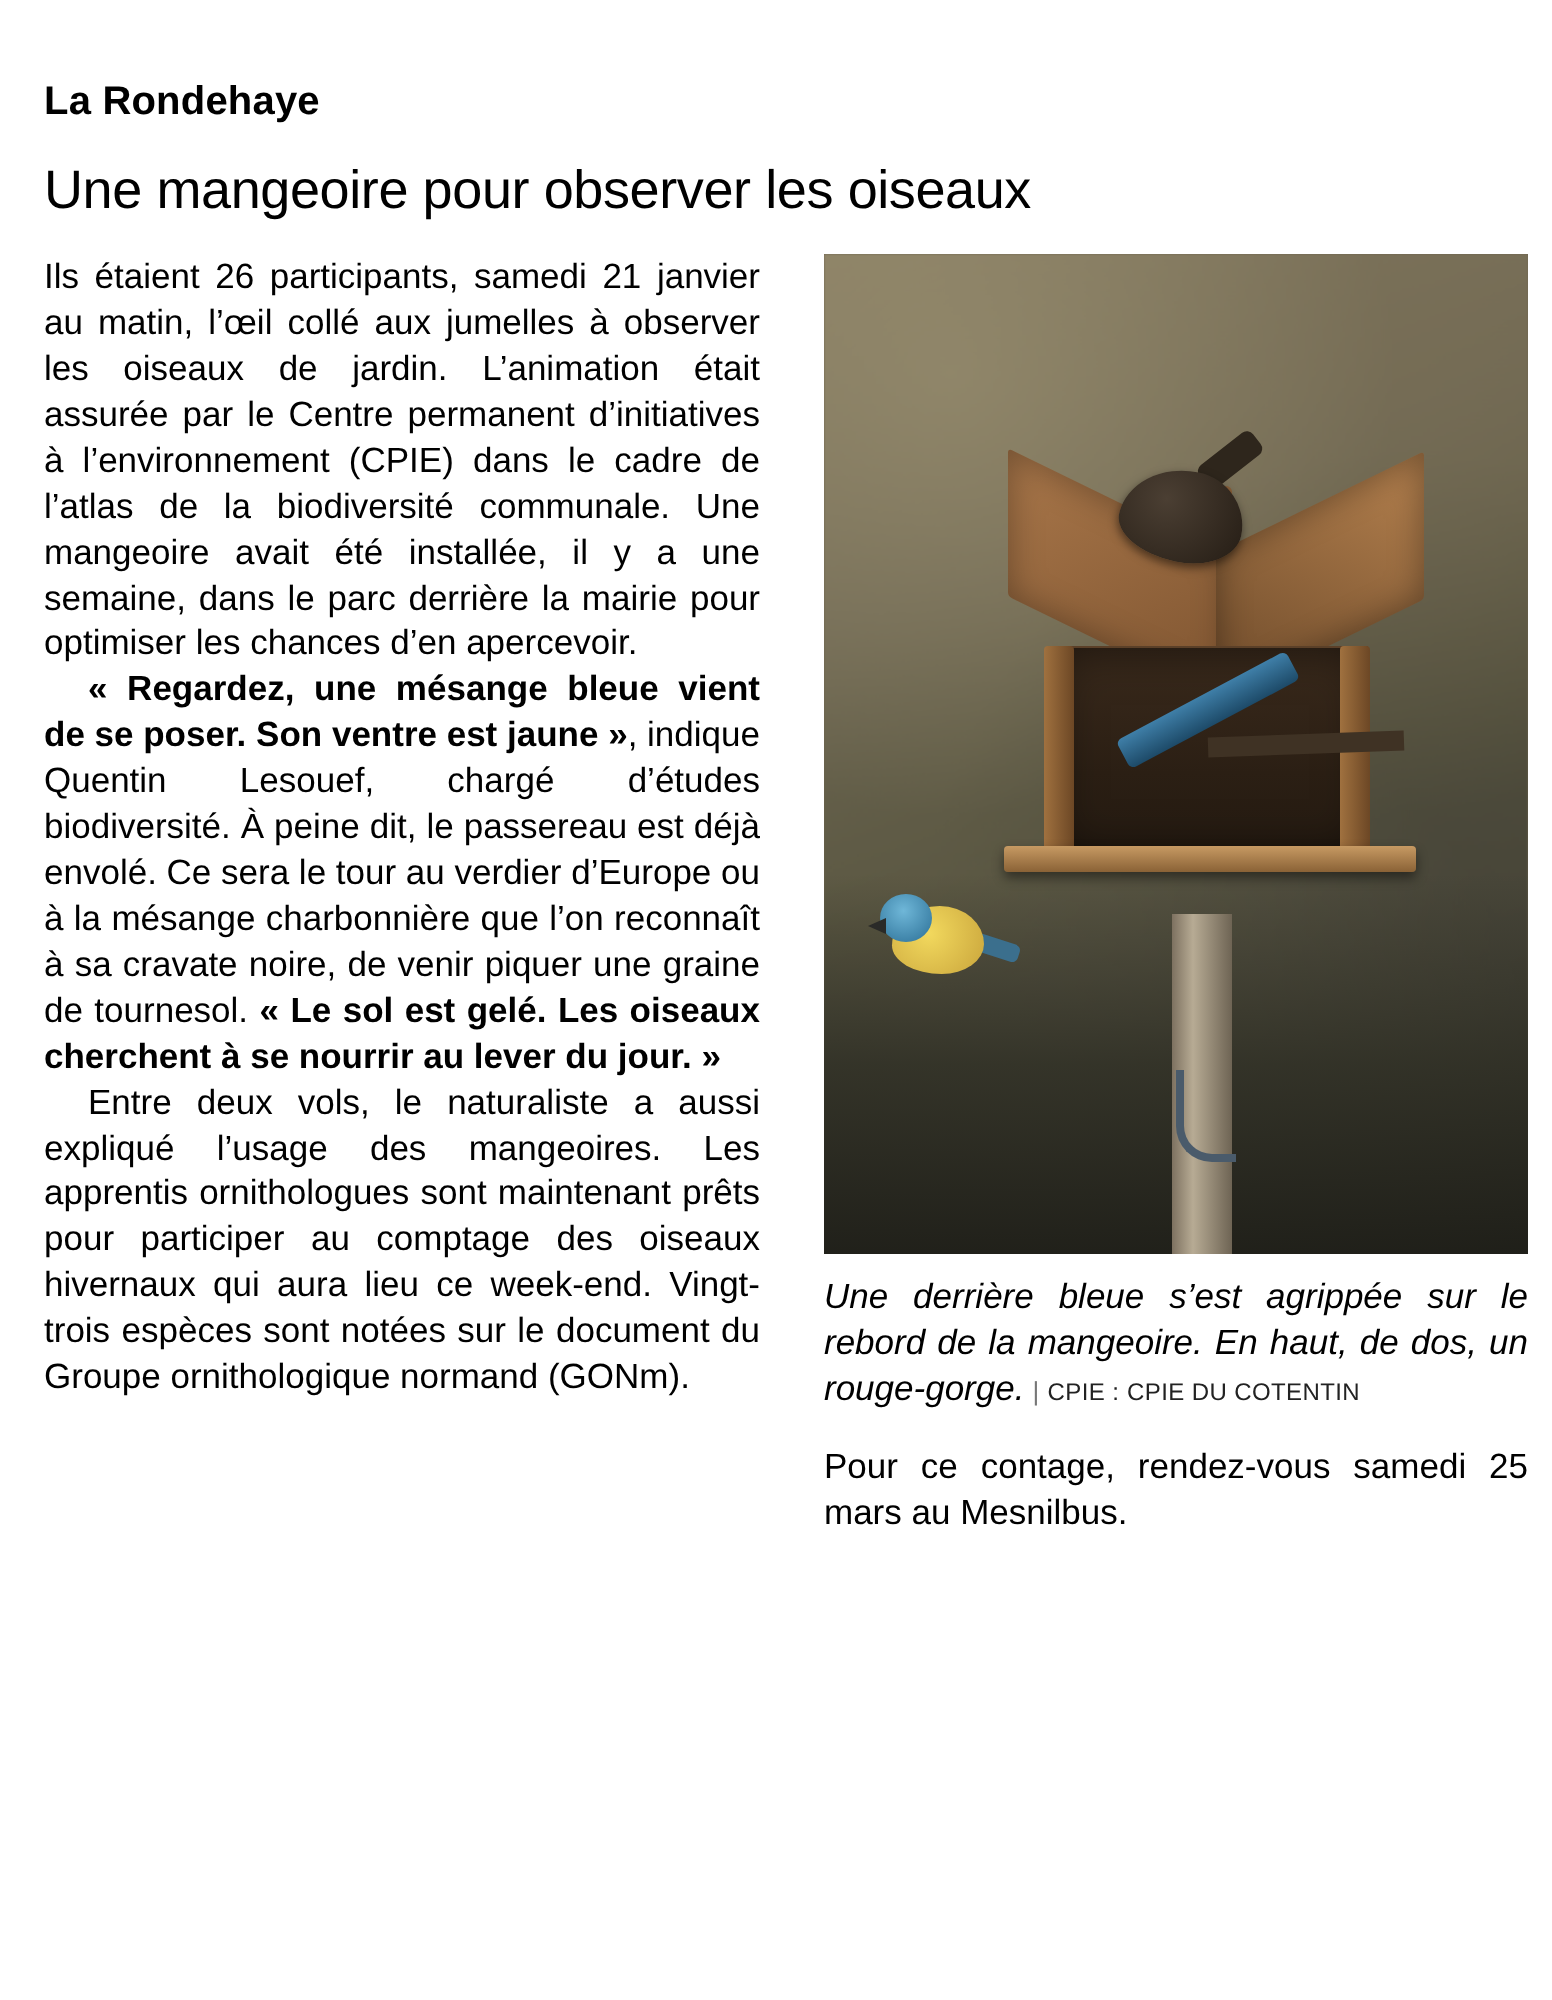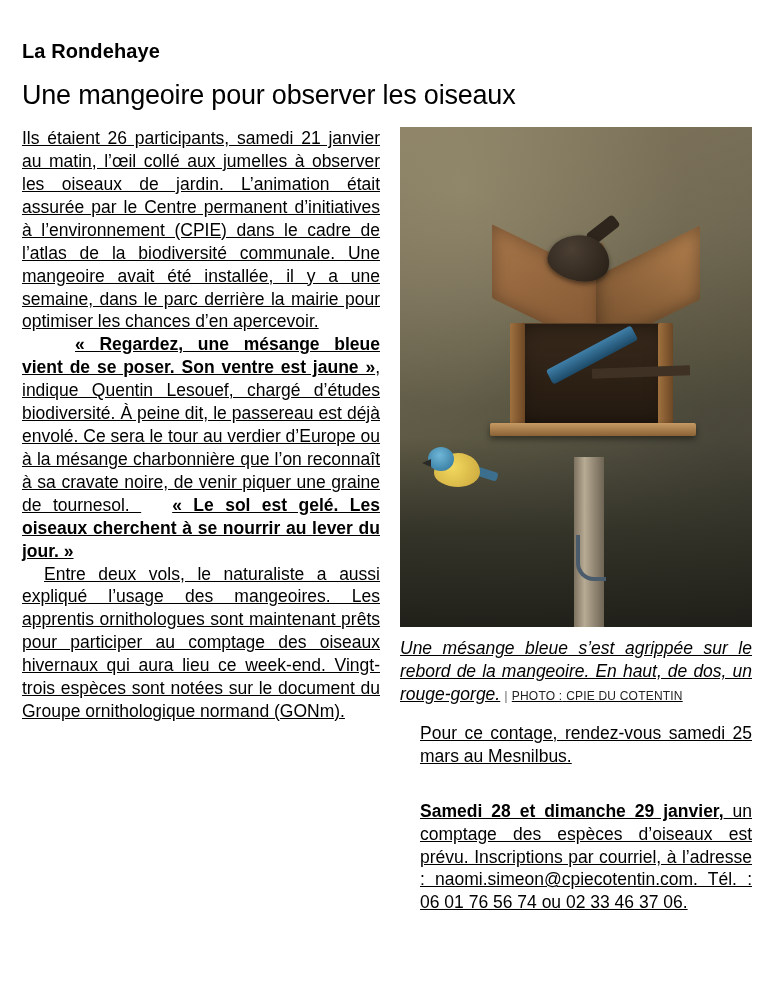--- a/index.html
+++ b/index.html
@@ -30,23 +30,22 @@
   }
   .headline {
     font-size: 27px;
     font-weight: normal;
     line-height: 1.15;
     margin: 0 0 16px 0;
     letter-spacing: -0.2px;
   }
   .columns {
     display: flex;
-    gap: 20px;
+    gap: 32px;
     align-items: flex-start;
-    text-decoration: underline;
   }
   .col-left {
     width: 358px;
     flex: 0 0 358px;
   }
   .col-right {
     width: 352px;
     flex: 0 0 352px;
   }
   p.body {
@@ -55,21 +54,20 @@
     text-align: justify;
     margin: 0 0 0 0;
     text-indent: 22px;
     hyphens: auto;
   }
   p.body.first {
     text-indent: 0;
   }
   .quote-bold {
     font-weight: bold;
-    margin-left: 31px;
   }
   .photo {
     width: 352px;
     height: 500px;
     position: relative;
     overflow: hidden;
     background: #6d6350;
     display: block;
   }
   .photo .bg {
@@ -244,21 +242,20 @@
   }
   .credit .sep {
     color: #777;
     padding: 0 4px;
   }
   .credit .smallcaps {
     font-size: 12px;
   }
   .after-photo p {
     margin-top: 16px;
-    margin-left: 20px;
   }
   .lead-bold {
     font-weight: bold;
   }
   .spacer-16 { height: 16px; }
 </style>
 </head>
 <body>
 
 <div class="page">
@@ -295,23 +292,22 @@
         <div class="bird-top-tail"></div>
         <div class="bird-top"></div>
         <div class="bird-blue">
           <div class="bb-tail"></div>
           <div class="bb-body"></div>
           <div class="bb-head"></div>
           <div class="bb-beak"></div>
         </div>
       </div>
 
-      <p class="caption"><span>Une mésange bleue s’est agrippée sur le rebord de la mangeoire. En haut, de dos, un rouge-gorge.</span><span class="credit"><span class="sep">|</span><span class="smallcaps">PHOTO :</span> <span class="smallcaps">CPIE DU COTENTIN</span></span></p>
+      <p class="caption"><span>Une derrière bleue s’est agrippée sur le rebord de la mangeoire. En haut, de dos, un rouge-gorge.</span><span class="credit"><span class="sep">|</span><span class="smallcaps">CPIE :</span> <span class="smallcaps">CPIE DU COTENTIN</span></span></p>
 
       <div class="after-photo">
         <p class="body first">Pour ce contage, rendez-vous samedi 25 mars au Mesnilbus.</p>
         <div class="spacer-16"></div>
-        <p class="body first"><span class="lead-bold">Samedi 28 et dimanche 29 janvier,</span><span> un comptage des espèces d’oiseaux est prévu. Inscriptions par courriel, à l’adresse : naomi.simeon@cpiecotentin.com. Tél. : 06 01 76 56 74 ou 02 33 46 37 06.</span></p>
       </div>
 
     </div>
   </div>
 </div>
 
 </body></html>

